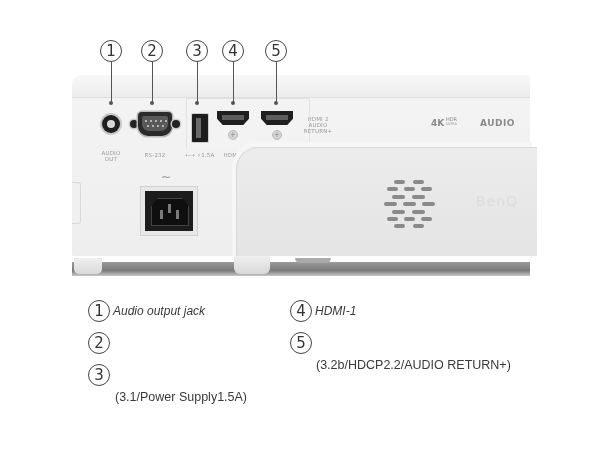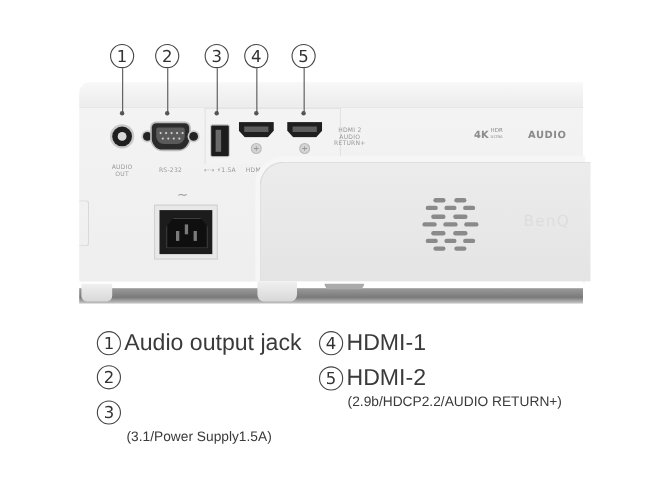--- a/index.html
+++ b/index.html
@@ -38,21 +38,21 @@
   .tilde { position:absolute; left:161px; top:170px; font-size:12px; color:#999; }
   .vent { position:absolute; height:4px; background:#8a8a8a; border-radius:2px; }
   .brand { position:absolute; left:476px; top:193px; font-size:14px; color:#dddddd; letter-spacing:1px; }
   .logo-4k { position:absolute; left:431px; top:118px; font-size:9px; font-weight:bold; color:#8b8b8b; }
   .logo-hdr { position:absolute; left:446px; top:117px; font-size:5px; color:#8b8b8b; line-height:5px; }
   .logo-hdmi { position:absolute; left:480px; top:118px; font-size:9px; font-weight:bold; color:#8a8a8a; letter-spacing:0.5px; }
   .foot { position:absolute; background:linear-gradient(#f0f0f0,#d8d8d8); border-radius:0 0 5px 5px; }
   
   .legend-row { position:absolute; display:flex; align-items:center; white-space:nowrap; }
   .legend-num { width:22px; height:22px; border:1.3px solid #444; border-radius:50%; box-sizing:border-box; font-size:15px; line-height:20px; text-align:center; color:#333; margin-right:3px; flex:none; }
-  .legend-text { font-family:"Liberation Sans", sans-serif; font-size:21px; color:#3a3a3a; }
+  .legend-text { font-family:"Liberation Sans", sans-serif; font-size:12px; color:#3a3a3a;font-style:italic; }
   .legend-small { font-family:"Liberation Sans", sans-serif; font-size:12.5px; color:#3a3a3a; margin-left:4px; }
   .legend-sub { position:absolute; font-family:"Liberation Sans", sans-serif; font-size:12.5px; color:#3a3a3a; white-space:nowrap; }
 </style>
 </head>
 <body>
 
 <div>
   <div class="body-back"></div>
   <div class="top-strip"></div>
   <div class="rear-slot"></div>
@@ -186,16 +186,15 @@
     <span class="legend-num">3</span>
   </div>
   <div class="legend-sub" style="left:115px;top:390px;">(3.1/Power Supply1.5A)</div>
 
   <div class="legend-row" style="left:290px;top:300px;">
     <span class="legend-num">4</span>
     <span class="legend-text">HDMI-1</span>
   </div>
   <div class="legend-row" style="left:290px;top:332px;">
     <span class="legend-num">5</span>
-    <span class="legend-text">HDMI-2</span>
-  </div>
-  <div class="legend-sub" style="left:316px;top:358px;">(2.9b/HDCP2.2/AUDIO RETURN+)</div>
+  </div>
+  <div class="legend-sub" style="left:316px;top:358px;">(3.2b/HDCP2.2/AUDIO RETURN+)</div>
 </div>
 
 </body></html>

